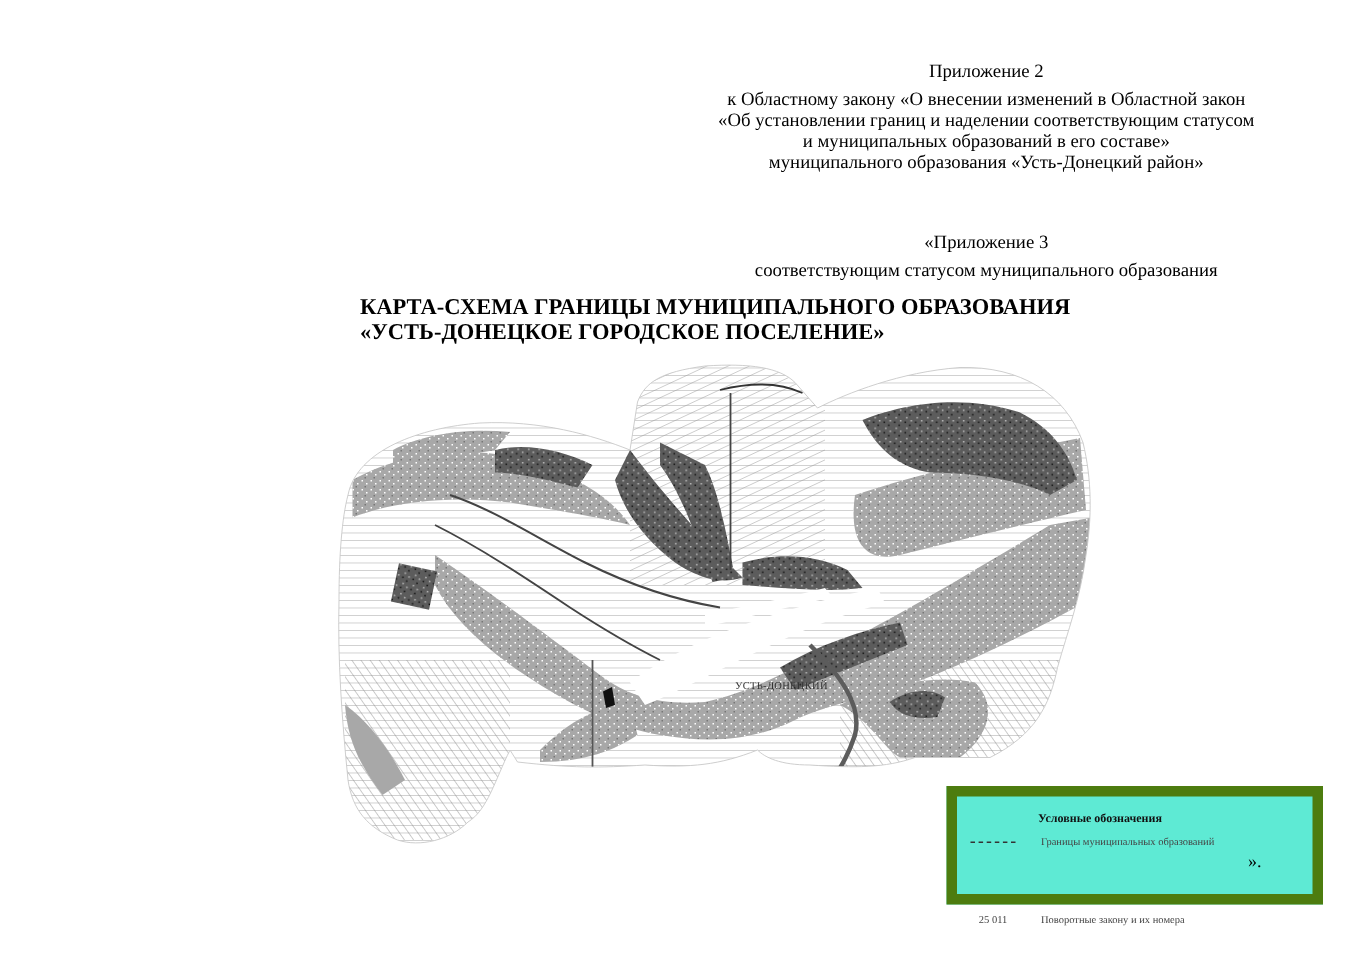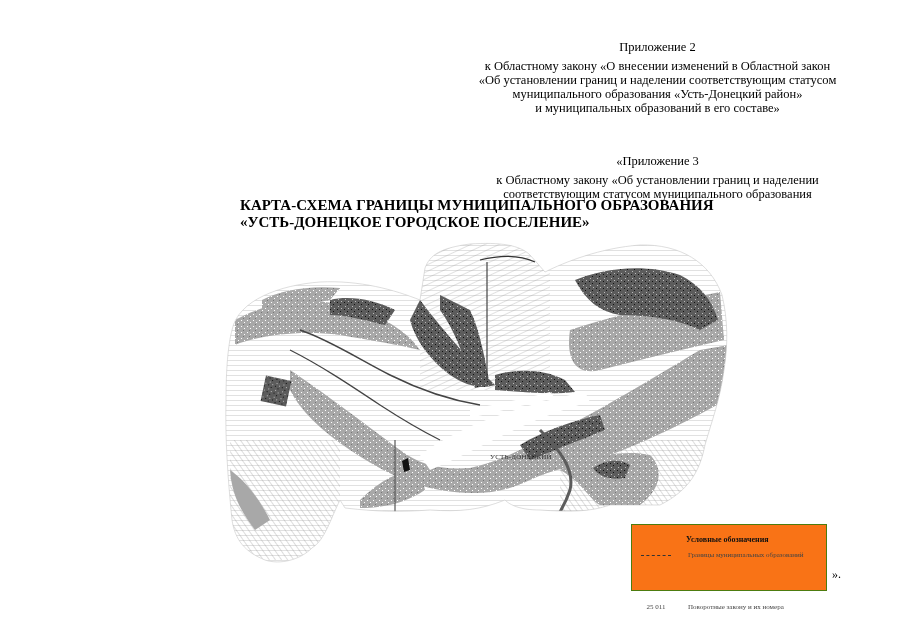--- a/index.html
+++ b/index.html
@@ -3,43 +3,42 @@
   <meta charset="utf-8">
   <style>
     html, body { margin: 0; padding: 0; background: #ffffff; }
     body { width: 905px; height: 640px; position: relative; overflow: hidden; font-family: "Liberation Serif", "DejaVu Serif", serif; color: #000; }
     .block { position: absolute; text-align: center; font-size: 12.5px; line-height: 14px; }
     .appendix-title { margin-bottom: 5px; }
     #app2 { left: 455px; top: 40px; width: 405px; font-family: Liberation Serif, serif; }
     #app3 { left: 455px; top: 129px; width: 405px; margin-top: 25px; }
     #map-title { position: absolute; left: 240px; top: 197px; width: 480px; text-align: left; font-weight: bold; font-size: 15px; line-height: 17px; }
     #map { position: absolute; left: 0; top: 0; width: 905px; height: 640px; }
-    #legend { position: absolute; left: 631px; top: 524px; width: 194px; height: 65px; border: 1px solid #4d7c0f; background: #f97316; font-size: 7px; color: #444; }
+    #legend { position: absolute; left: 631px; top: 524px; width: 194px; height: 65px; border: 7px solid #4d7c0f; background: #5eead4; font-size: 7px; color: #444; padding-left: 43px; }
     #legend .lg-title { position: absolute; left: 54px; top: 10px; font-weight: bold; font-size: 8px; color: #111; }
     #legend .lg-row { position: absolute; left: 0; width: 194px; height: 10px; }
     #legend .lg-sym { position: absolute; left: 9px; width: 30px; text-align: center; }
     #legend .lg-line { position: absolute; left: 9px; top: 4px; width: 30px; border-top: 1px dashed #333; }
     #legend .lg-label { position: absolute; left: 56px; white-space: nowrap; }
     #closing { position: absolute; left: 832px; top: 567px; font-size: 12px; }
     #town-label { position: absolute; left: 490px; top: 406px; font-size: 7px; color: #333; letter-spacing: 0.2px; margin-top: 47px; }
   </style>
 </head>
 <body>
 
 <div id="app2" class="block">
   <div class="appendix-title">Приложение 2</div>
   <div>к Областному закону «О внесении изменений в Областной закон</div>
   <div>«Об установлении границ и наделении соответствующим статусом</div>
+  <div>и муниципальных образований в его составе»</div>
   <div>муниципального образования «Усть-Донецкий район»</div>
-  <div>и муниципальных образований в его составе»</div>
 </div>
 
 <div id="app3" class="block">
   <div class="appendix-title">«Приложение 3</div>
-  <div>к Областному закону «Об установлении границ и наделении</div>
   <div>соответствующим статусом муниципального образования</div>
 </div>
 
 <div id="map-title">
   <div>КАРТА-СХЕМА ГРАНИЦЫ МУНИЦИПАЛЬНОГО ОБРАЗОВАНИЯ</div>
   <div>«УСТЬ-ДОНЕЦКОЕ ГОРОДСКОЕ ПОСЕЛЕНИЕ»</div>
 </div>
 
 <svg id="map" viewBox="0 0 905 640" xmlns="http://www.w3.org/2000/svg">
   <defs>

